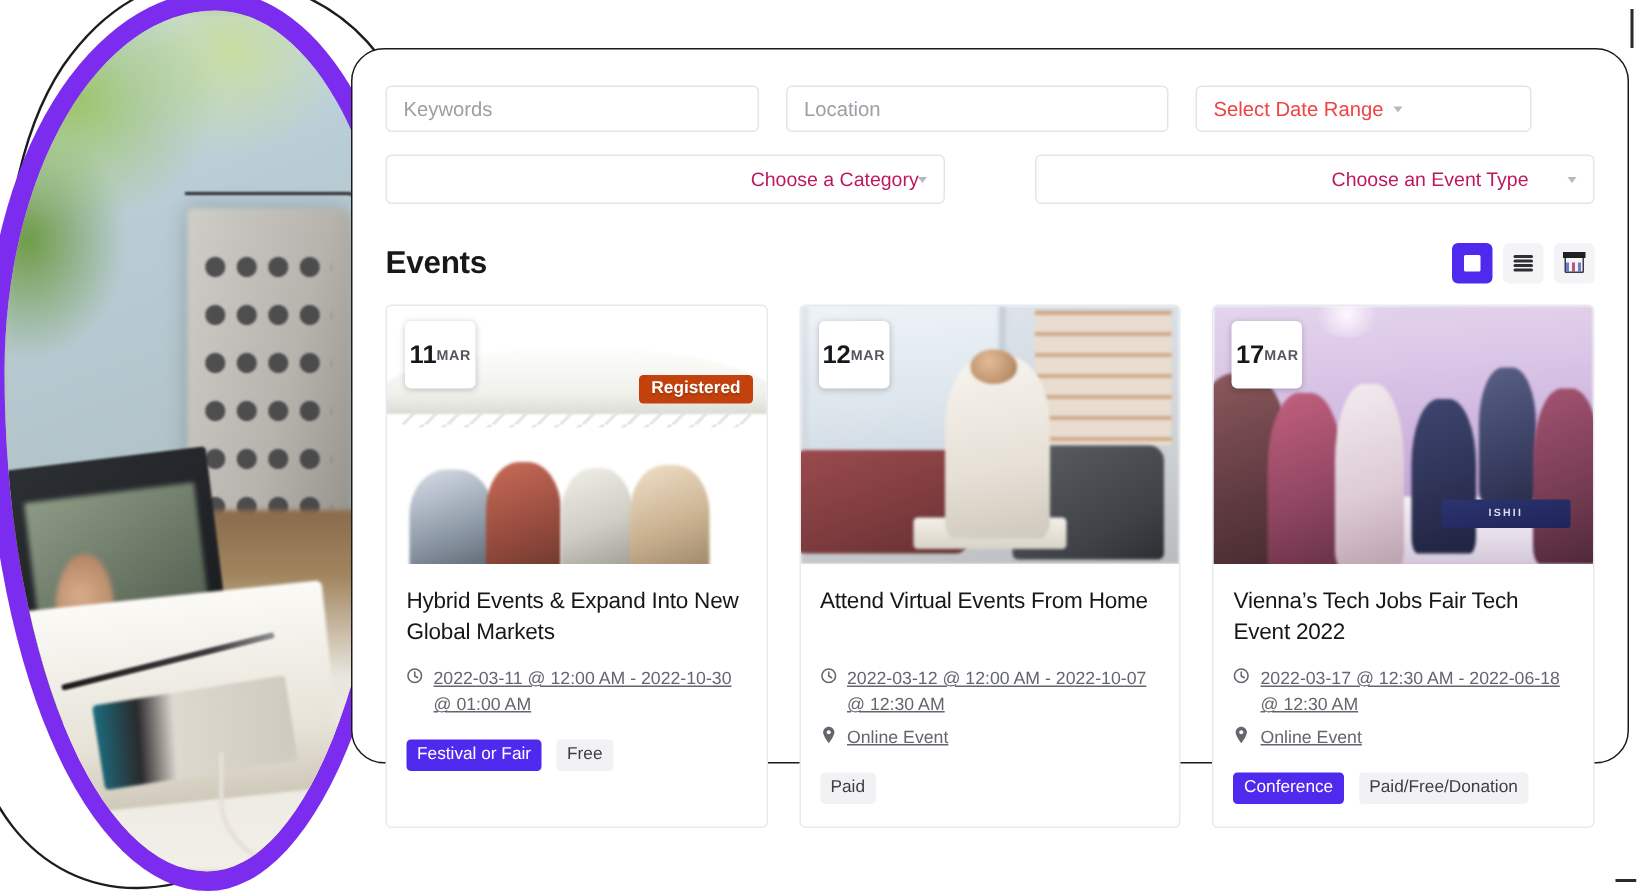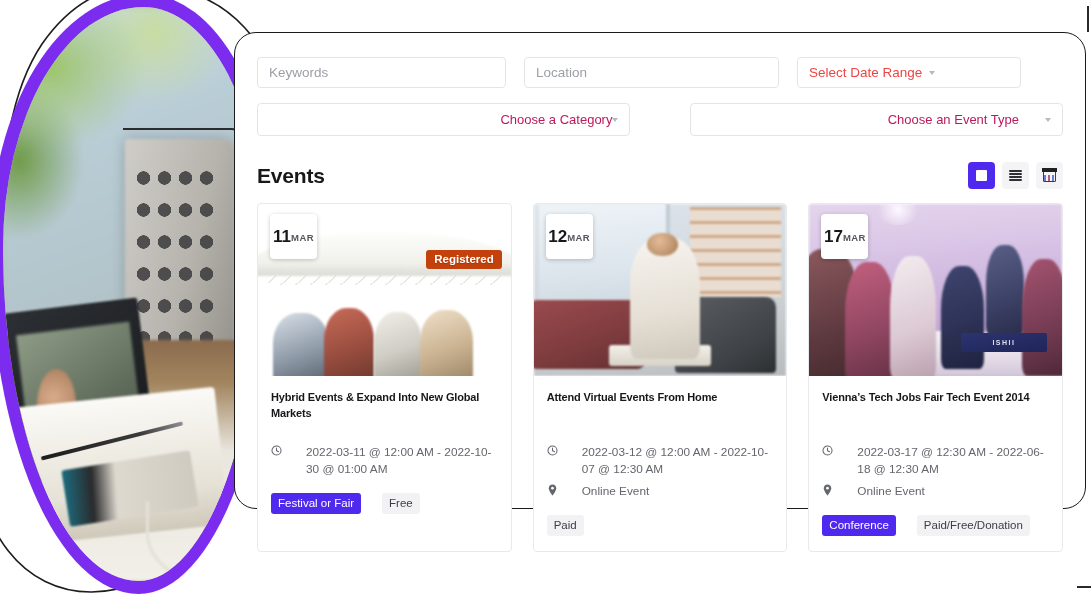--- a/index.html
+++ b/index.html
@@ -396,40 +396,41 @@
     filter: blur(0.5px);
   }
   .img3-sign span {
     font-size: 7px; color: #dcdff0; letter-spacing: 1.5px; font-weight: bold;
   }
   .fig3 { position: absolute; border-radius: 42% 42% 10% 10%; filter: blur(1.1px); }
 
   
   .card-body { padding: 14px 13px 15px 13px; }
   .card-title {
-    font-size: 11px;
-    font-weight: bold;
+    font-size: 15px;
+    font-weight: normal;
     color: #16171a;
     line-height: 1.42;
     letter-spacing: -0.15px;
     min-height: 43px;
   }
   .meta-row {
     display: flex;
-    gap: 24px;
+    gap: 7px;
     margin-top: 11px;
     font-size: 11.8px;
     color: #63666c;
     line-height: 1.45;
+    text-decoration: underline;
   }
   .meta-row.loc { margin-top: 5px; }
   .m-ico { flex: 0 0 auto; width: 11px; padding-top: 1px; }
   .m-ico svg { display: block; }
 
-  .pill-row { display: flex; align-items: center; gap: 21px; margin-top: 15px; }
+  .pill-row { display: flex; align-items: center; gap: 10px; margin-top: 15px; }
   .pill {
     font-size: 11.5px;
     padding: 4px 7px 5px 7px;
     border-radius: 3px;
     white-space: nowrap;
   }
   .pill.cat { background: #4F2AEE; color: #ffffff; font-weight: normal; }
   .pill.cost { background: #f2f2f4; color: #3c3e43; }
 
   
@@ -618,21 +619,21 @@
           <div class="fig3" style="left:84%;top:32%;width:18%;height:68%;background:linear-gradient(160deg,#a4536f 0%,#743b52 60%,#4e2838 100%)"></div>
           <div class="img3-sign">
             <span>ISHII</span>
           </div>
           <div class="date-badge">
             <span class="date-day">17</span>
             <span class="date-mon">MAR</span>
           </div>
         </div>
         <div class="card-body">
-          <div class="card-title">Vienna’s Tech Jobs Fair Tech Event 2014</div>
+          <div class="card-title">Vienna’s Tech Jobs Fair Tech Event 2022</div>
           <div class="meta-row">
             <span class="m-ico">
               <svg width="11" height="11" viewBox="0 0 16 16">
                   <circle cx="8" cy="8" r="6.6" fill="none" stroke="#63666c" stroke-width="1.5"></circle>
                   <path d="M8 4.4V8.2l2.9 1.7" fill="none" stroke="#63666c" stroke-width="1.5" stroke-linecap="round"></path>
                 </svg>
             </span>
             <span>2022-03-17 @ 12:30 AM - 2022-06-18 @ 12:30 AM</span>
           </div>
           <div class="meta-row loc">

